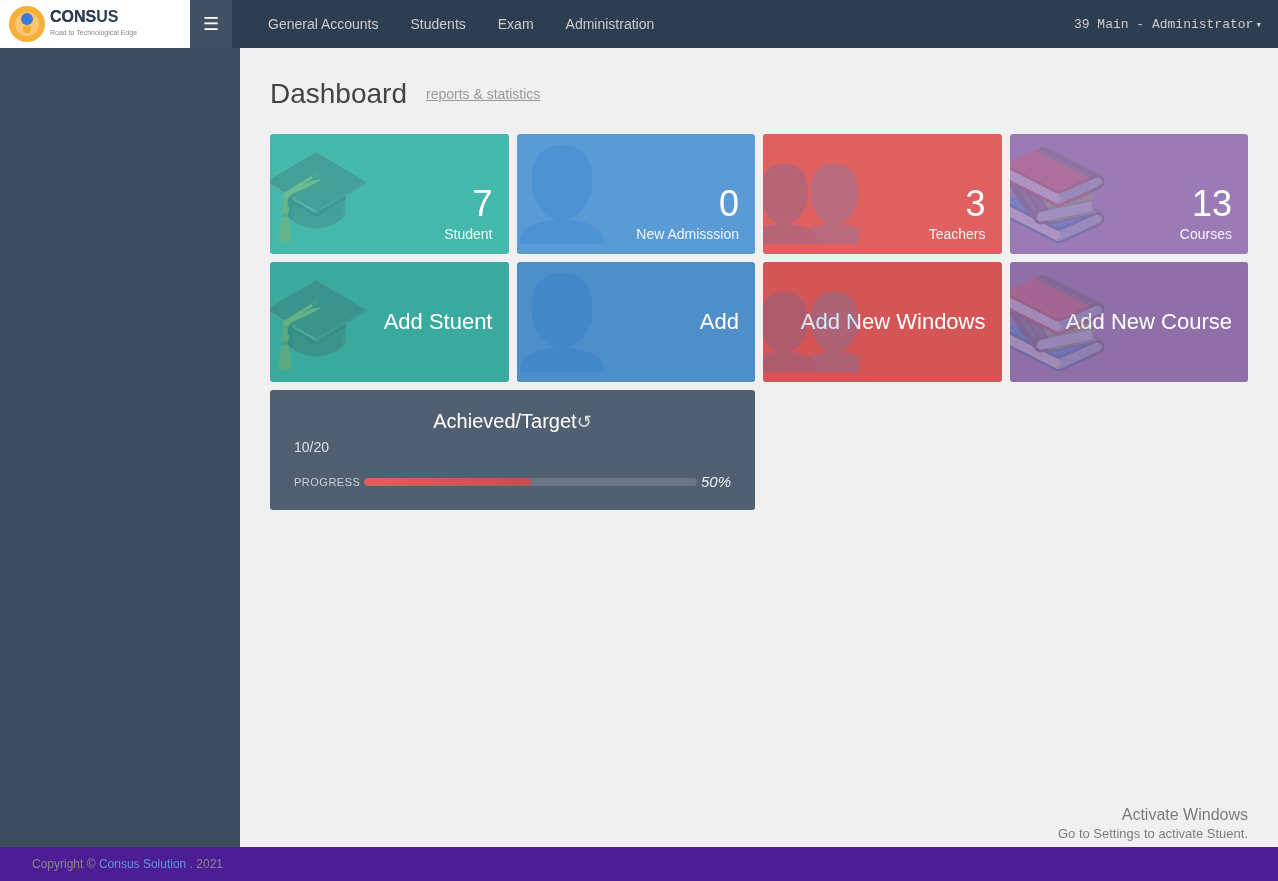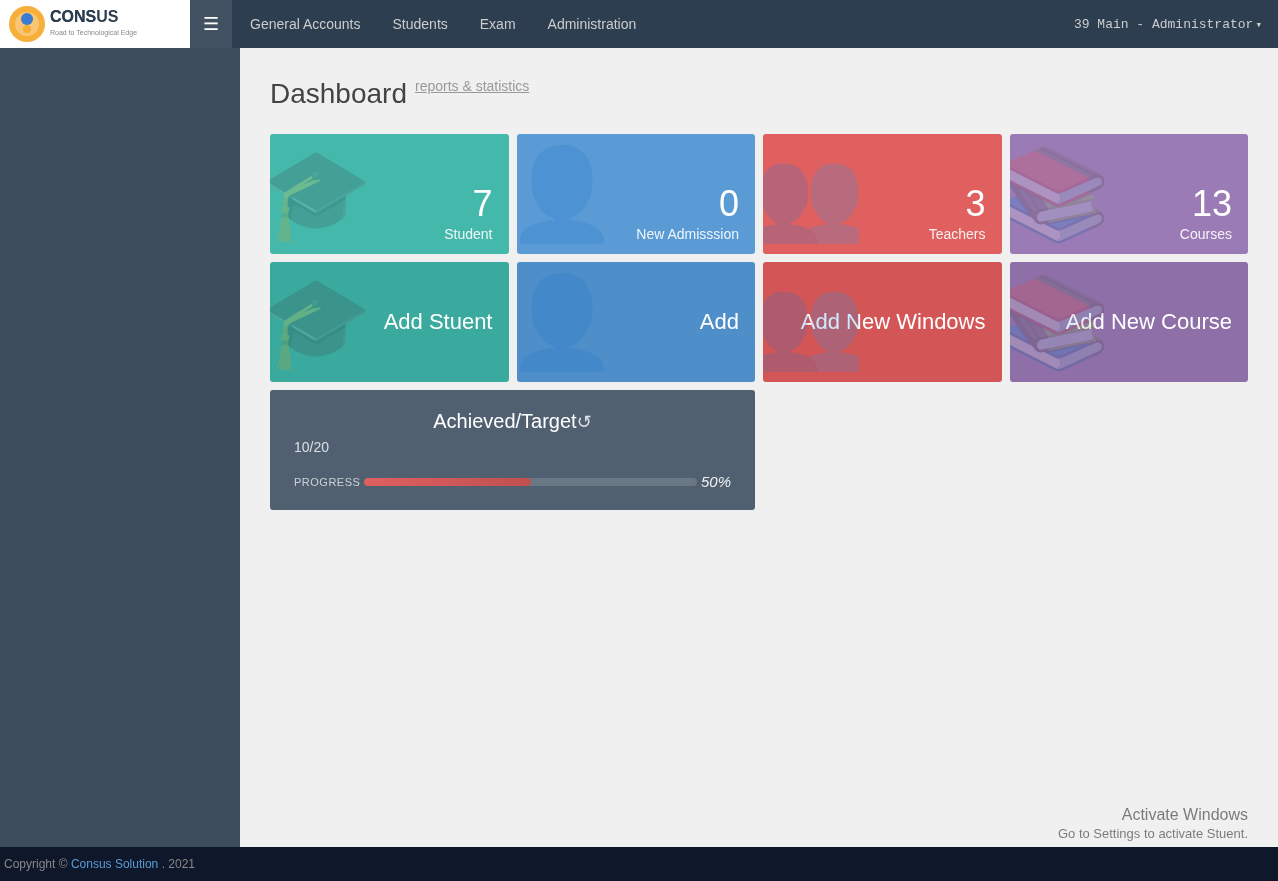--- a/index.html
+++ b/index.html
@@ -35,21 +35,21 @@
       display: flex;
       align-items: center;
       justify-content: center;
       font-size: 18px;
       flex-shrink: 0;
     }
     .navbar-menu {
       display: flex;
       align-items: flex-start;
       flex: 1;
-      padding-left: 2px;
+      padding-left: 20px;
     }
     .navbar-item {
       color: #ccc;
       text-decoration: none;
       padding: 0 16px;
       height: 48px;
       display: flex;
       align-items: center;
       font-size: 14px;
       cursor: pointer;
@@ -81,22 +81,22 @@
       margin-top: 48px;
       margin-left: 240px;
       padding: 30px 30px;
       min-height: calc(881px - 48px);
       background: #f0f0f0;
     }
 
     
     .dashboard-heading {
       display: flex;
-      align-items: flex-start;
-      gap: 8px;
+      align-items: center;
+      gap: 19px;
       margin-bottom: 24px;
     }
     .dashboard-title {
       font-size: 28px;
       font-weight: 300;
       color: #444;
     }
     .dashboard-subtitle {
       font-size: 14px;
       color: #999;
@@ -241,24 +241,24 @@
       flex-shrink: 0;
       font-style: italic;
     }
 
     
     .footer {
       position: fixed;
       bottom: 0;
       left: 0;
       right: 0;
-      padding: 10px 4px;
+      padding: 10px 32px;
       font-size: 12px;
       color: #888;
-      background: #0f172a;
+      background: #4c1d95;
     }
     .footer a { color: #5b9bd5; text-decoration: none; }
 
     
     .win-activate {
       position: fixed;
       bottom: 40px;
       right: 30px;
       text-align: right;
       color: rgba(0,0,0,0.5);

